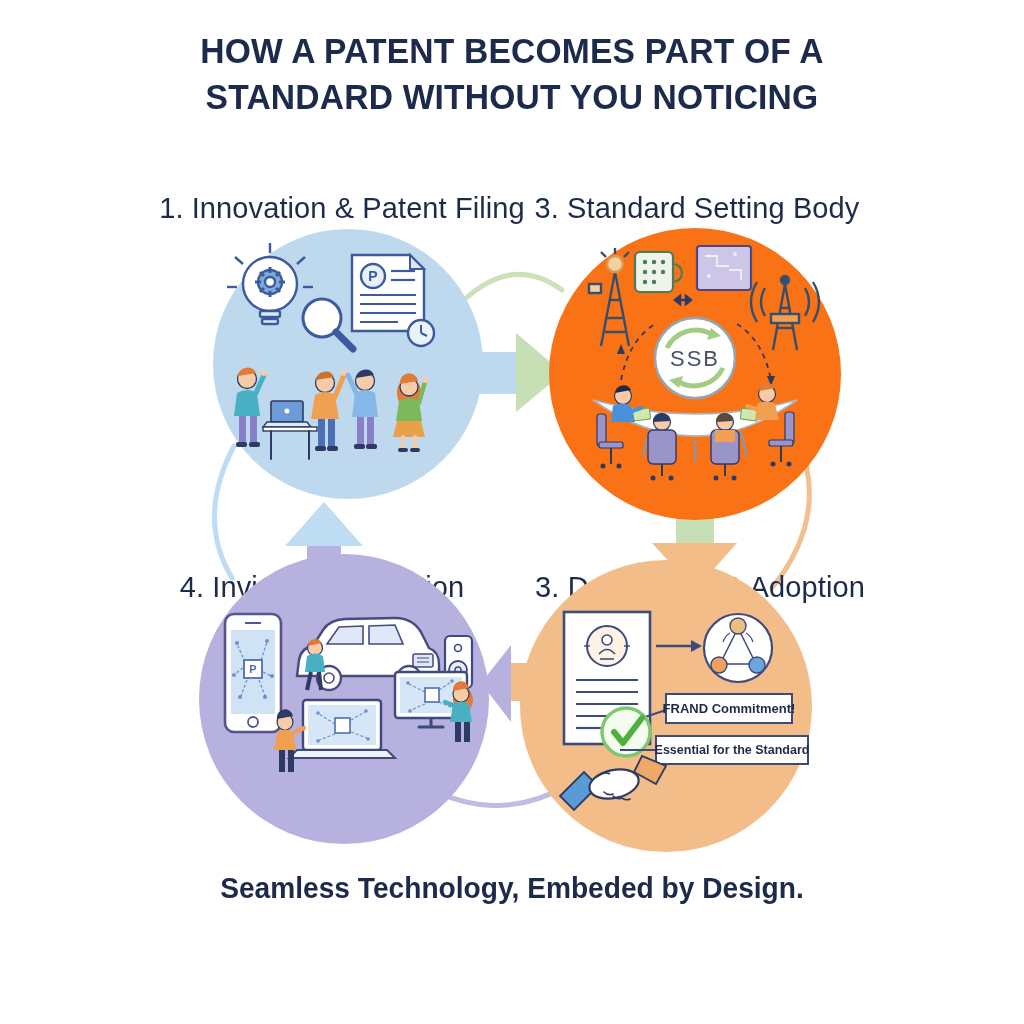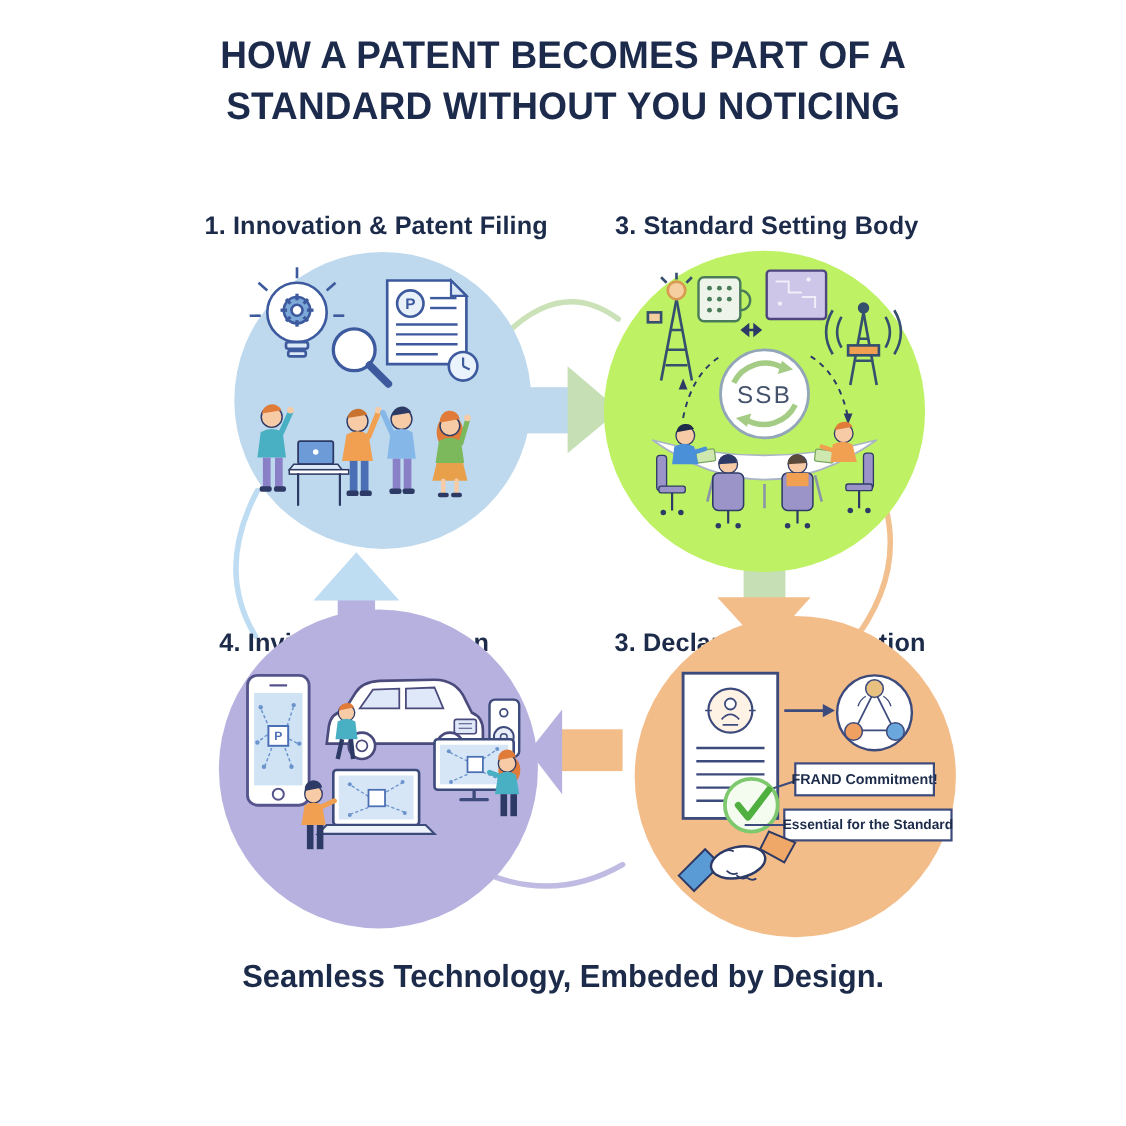--- a/index.html
+++ b/index.html
@@ -8,30 +8,30 @@
     background:#ffffff;overflow:hidden;
     font-family:"Liberation Sans",sans-serif;
   }
   .title{
     position:absolute;top:28px;left:0;width:1024px;text-align:center;
     color:#1c2a4c;font-weight:700;font-size:35px;line-height:1.32;
     letter-spacing:.2px;transform:scaleX(.96);
   }
   .step-label{
     position:absolute;width:420px;text-align:center;
-    color:#1d2b4a;font-weight:700;font-size:23px;letter-spacing:.1px;
+    color:#1d2b4a;font-weight:400;font-size:29px;letter-spacing:.1px;
   }
   #label-1{left:132px;top:192px;}
   #label-2{left:487px;top:192px;}
   #label-3{left:490px;top:571px;}
   #label-4{left:112px;top:571px;}
   .circle{position:absolute;border-radius:50%;}
   #circle-1{left:213px;top:229px;width:270px;height:270px;background:#bed9ed;}
-  #circle-2{left:549px;top:228px;width:292px;height:292px;background:#bef264;}
-  #circle-3{left:577px;top:560px;width:292px;height:292px;background:#f3bd8a;}
+  #circle-2{left:549px;top:228px;width:292px;height:292px;background:#f97316;}
+  #circle-3{left:520px;top:560px;width:292px;height:292px;background:#f3bd8a;}
   #circle-4{left:199px;top:554px;width:290px;height:290px;background:#b6b1de;}
   .circle svg{position:absolute;left:0;top:0;width:100%;height:100%;}
   #connector-layer{position:absolute;left:0;top:0;width:1024px;height:1024px;}
   .tagline{
     position:absolute;top:872px;left:0;width:1024px;text-align:center;
     color:#1d2b4a;font-weight:700;font-size:29px;transform:scaleX(.97);
   }
   svg text{font-family:"Liberation Sans",sans-serif;}
 </style>
 </head>

